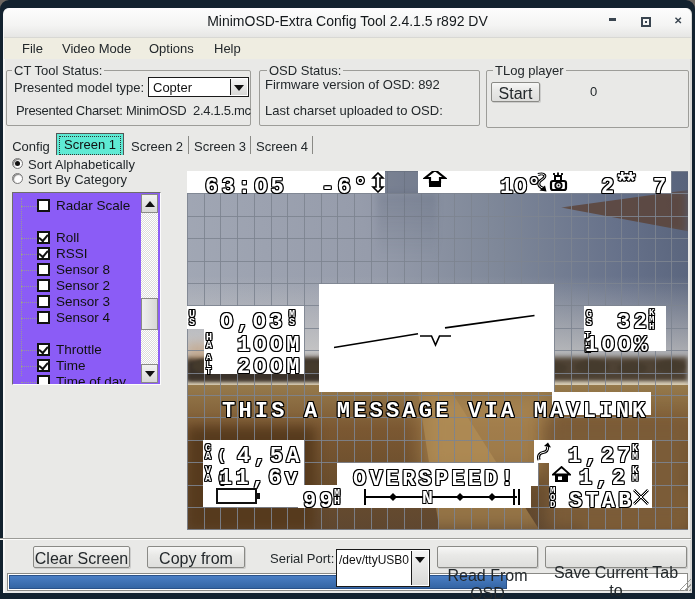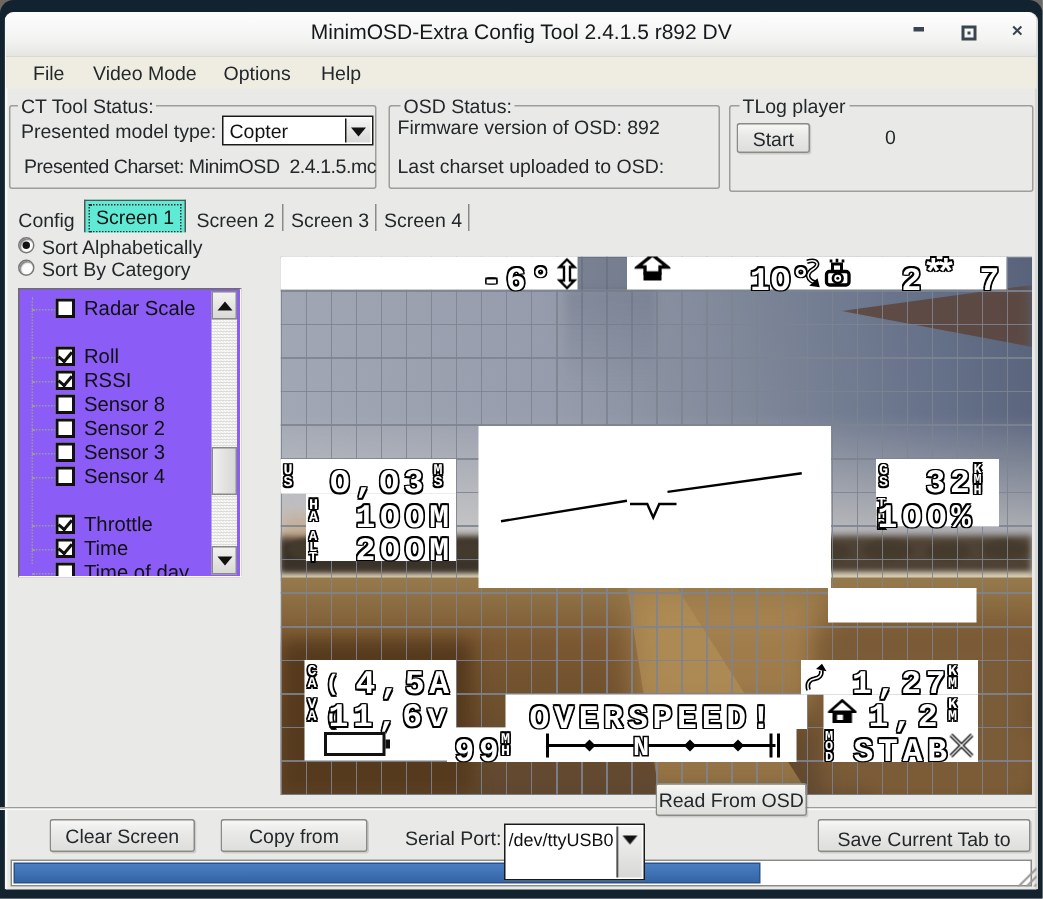--- a/index.html
+++ b/index.html
@@ -17,21 +17,21 @@
 
 .gbox{position:absolute;border:1px solid #9d9d99;border-radius:2px;z-index:3}
 .gtitle{position:absolute;font-size:13px;color:#23282b;background:#e9e9e7;padding:0 2px;z-index:4}
 .lbl{position:absolute;font-size:13px;color:#23282b;z-index:4;white-space:pre}
 
 .combo{position:absolute;background:#fff;border:1px solid #1a1a1a;z-index:4}
 .combo .txt{position:absolute;left:4px;top:2px;font-size:13px;color:#111}
 .combo .btn{position:absolute;right:1px;top:1px;bottom:1px;width:17px;background:linear-gradient(#f4f4f4,#d8d8d6);border-left:1px solid #1a1a1a}
 .arr-d{width:0;height:0;border-left:5px solid transparent;border-right:5px solid transparent;border-top:6px solid #111;position:absolute}
 
-.gbtn{position:absolute;background:linear-gradient(#f7f7f6,#e9e9e7 40%,#dededc);border:1px solid #8a8a86;border-radius:2px;font-size:13px;color:#23282b;text-align:center;z-index:4;box-shadow:1px 1px 0 rgba(0,0,0,0.12)}
+.gbtn{position:absolute;background:linear-gradient(#f7f7f6,#e9e9e7 40%,#dededc);border:1px solid #8a8a86;border-radius:2px;font-size:16px;color:#23282b;text-align:center;z-index:4;box-shadow:1px 1px 0 rgba(0,0,0,0.12)}
 
 .tab{position:absolute;font-size:13px;color:#23282b;text-align:center;z-index:4}
 .tabsep{position:absolute;width:1px;background:#8a8a86;z-index:4}
 .tabsel{position:absolute;border:1px solid #555;border-bottom:none;background:#5eead4;z-index:5;text-align:center;font-size:13px;color:#111}
 .tabsel .foc{position:absolute;left:2px;right:2px;top:2px;bottom:0;border:1px dotted #333}
 
 .radio{position:absolute;width:11px;height:11px;border-radius:50%;background:#fdfdfd;border:1px solid #777;box-shadow:inset 1px 1px 1px rgba(0,0,0,0.5);z-index:4}
 .radio.sel::after{content:"";position:absolute;left:2px;top:2px;width:5px;height:5px;border-radius:50%;background:#111}
 
 .list{position:absolute;left:12px;top:192px;width:149px;height:193px;background:#8b5cf6;border-top:1px solid #6d6d6a;border-left:1px solid #6d6d6a;border-right:1px solid #fcfcfc;border-bottom:1px solid #fcfcfc;overflow:hidden;z-index:4}
@@ -209,20 +209,21 @@
   <div class="tc" style="left:350px;top:191px;width:30px;height:12px;opacity:.8"></div>
   <div class="tc" style="left:388px;top:189px;width:34px;height:14px;opacity:.8"></div>
   <div class="tc" style="left:430px;top:191px;width:30px;height:12px;opacity:.8"></div>
   <div class="tc" style="left:468px;top:189px;width:30px;height:13px;opacity:.8"></div>
   <div class="grid"></div>
   <div class="gaptint"></div>
   <div class="skyband"></div>
 
   <div class="wht" style="left:0;top:0;width:198px;height:22px"></div>
   <div class="wht" style="left:231px;top:0;width:253px;height:22px"></div>
+  <div class="osd" style="left:18px;top:2px">63:O5</div>
   <div class="osd" style="left:134px;top:2px">-6°</div>
   <svg class="abs" style="left:183px;top:1px;z-index:6" width="16" height="21" viewBox="0 0 16 21">
       <path d="M8 1 L13 6 L10 6 L10 15 L13 15 L8 20 L3 15 L6 15 L6 6 L3 6 Z" fill="#fff" stroke="#000" stroke-width="1.6"></path>
     </svg>
   <svg class="abs" style="left:236px;top:-2px;z-index:6" width="24" height="21" viewBox="0 0 24 21">
       <path d="M12 1 L22 9 L17 9 L17 13 L7 13 L7 9 L2 9 Z" fill="#fff" stroke="#000" stroke-width="2.2"></path>
       <rect x="6" y="13" width="12" height="5" fill="#000"></rect>
     </svg>
   <div class="osd" style="left:313px;top:2px;letter-spacing:0.5px">1O°</div>
   <svg class="abs" style="left:347px;top:1px;z-index:6" width="16" height="20" viewBox="0 0 16 20">
@@ -259,20 +260,21 @@
   <div class="osd" style="left:398px;top:160px">1OO%</div>
 
   <div class="wht" style="left:132px;top:113px;width:235px;height:108px"></div>
   <svg class="abs" style="left:132px;top:113px;z-index:6" width="235" height="108" viewBox="0 0 235 108">
     <path d="M15 63.5 L99 49.8" stroke="#000" stroke-width="1.6" fill="none"></path>
     <path d="M126 43.9 L215.5 31.5" stroke="#000" stroke-width="1.6" fill="none"></path>
     <path d="M101 52 L112.5 52 L116.5 61 L120.5 52 L132 52" stroke="#000" stroke-width="1.6" fill="none"></path>
   </svg>
 
   <div class="wht" style="left:365px;top:221px;width:99px;height:23px"></div>
+  <div class="osd" style="left:35px;top:226px">THIS A MESSAGE VIA MAVLINK</div>
 
   <div class="wht" style="left:16px;top:269px;width:101px;height:67px"></div>
   <div class="st" style="left:18px;top:271px">C<br>A</div>
   <div class="osd" style="left:30px;top:271px;font-size:15px;letter-spacing:0">(</div>
   <div class="osd" style="left:50px;top:271px">4,5A</div>
   <div class="st" style="left:18px;top:293px">V<br>A</div>
   <div class="osd" style="left:30px;top:293px;font-size:15px;letter-spacing:0">(</div>
   <div class="osd" style="left:32px;top:293px">11,6v</div>
   <div class="abs" style="left:29px;top:317px;width:41px;height:16px;border:2.5px solid #111;background:#fff;z-index:6">
       <div style="position:absolute;right:-5px;top:3px;width:3px;height:6px;background:#111"></div>
@@ -320,18 +322,18 @@
 <div class="sep"></div>
 <div class="gbtn" style="left:33px;top:546px;width:97px;height:22px;padding-top:3px">Clear Screen</div>
 <div class="gbtn" style="left:147px;top:546px;width:98px;height:22px;padding-top:3px">Copy from</div>
 <div class="lbl" style="left:270px;top:551px">Serial Port:</div>
 <div class="combo" style="left:336px;top:549px;width:94px;height:38px">
   <div class="txt" style="font-size:12px;top:3px;left:2px">/dev/ttyUSB0</div>
   <div class="btn">
       <div class="arr-d" style="left:3px;top:6px"></div>
     </div>
 </div>
-<div class="gbtn" style="left:437px;top:522px;width:101px;height:22px;padding-top:3px">Read From OSD</div>
-<div class="gbtn" style="left:545px;top:546px;width:142px;height:22px;padding-top:5px">Save Current Tab to</div>
+<div class="gbtn" style="left:437px;top:546px;width:101px;height:22px;padding-top:20px">Read From OSD</div>
+<div class="gbtn" style="left:545px;top:546px;width:142px;height:22px;padding-top:17px">Save Current Tab to</div>
 <div class="prog">
     <div class="pfill"></div>
   </div>
 <div class="grip"></div>
 
 </body></html>

